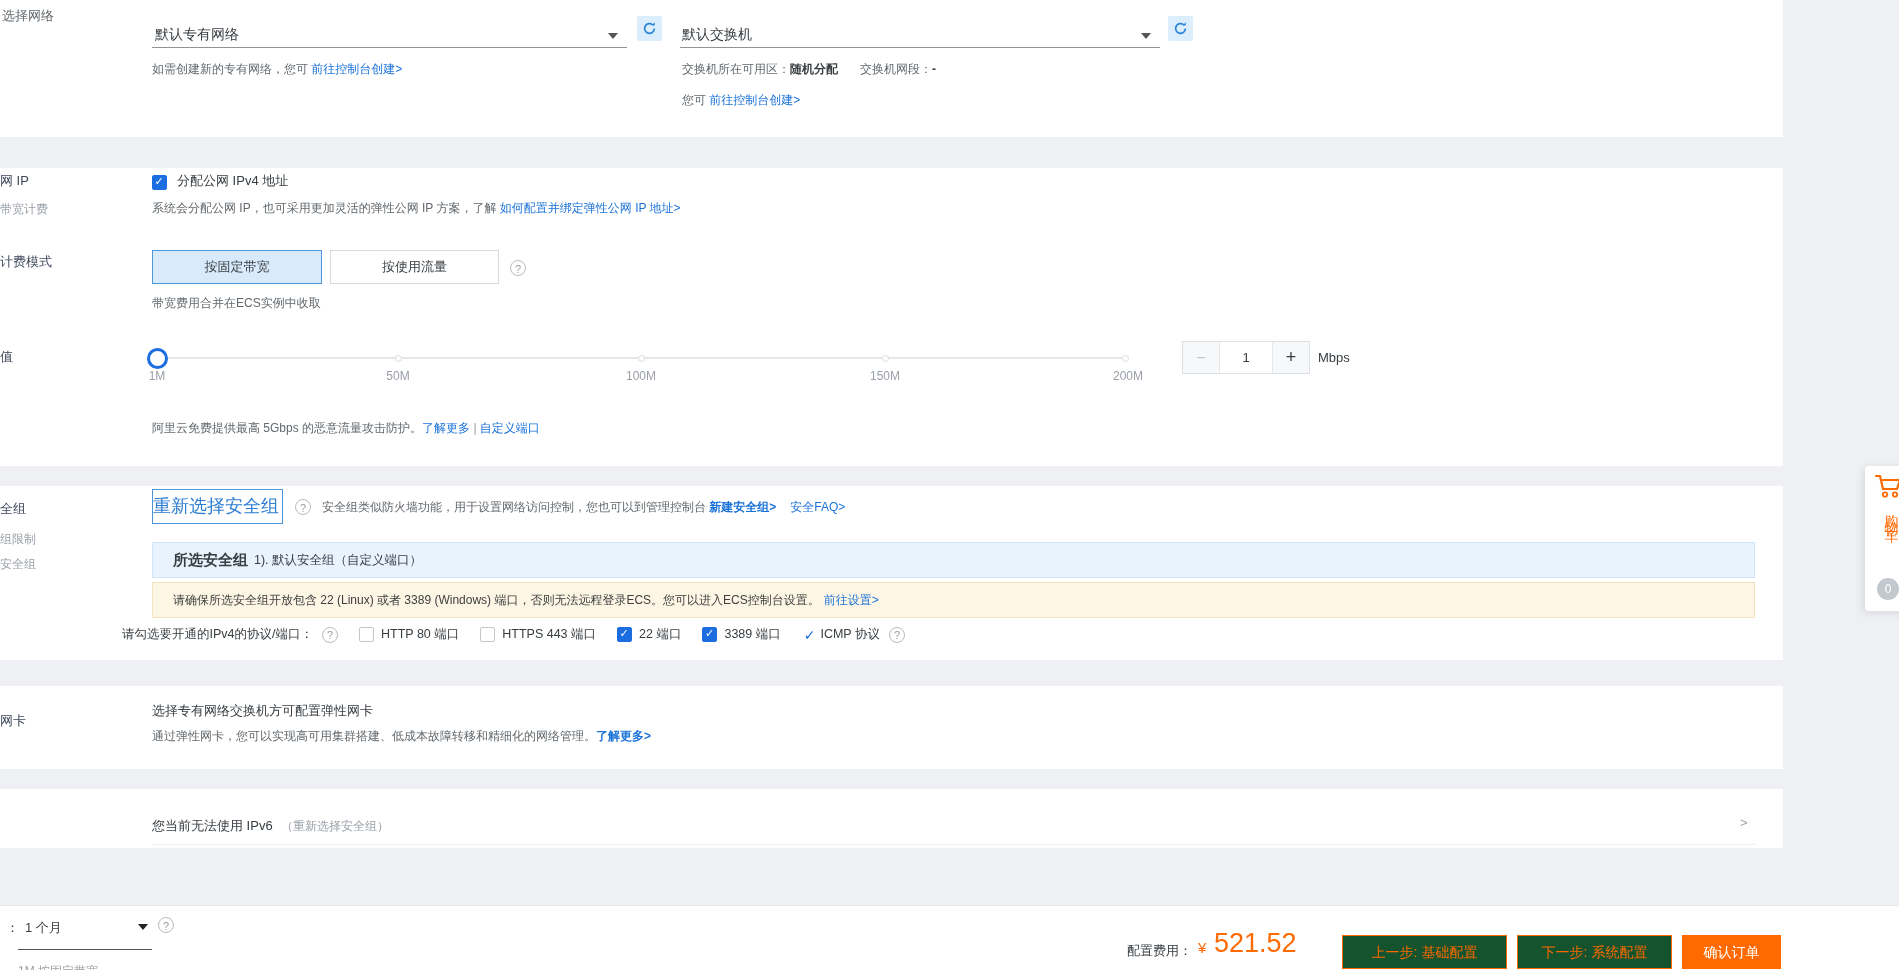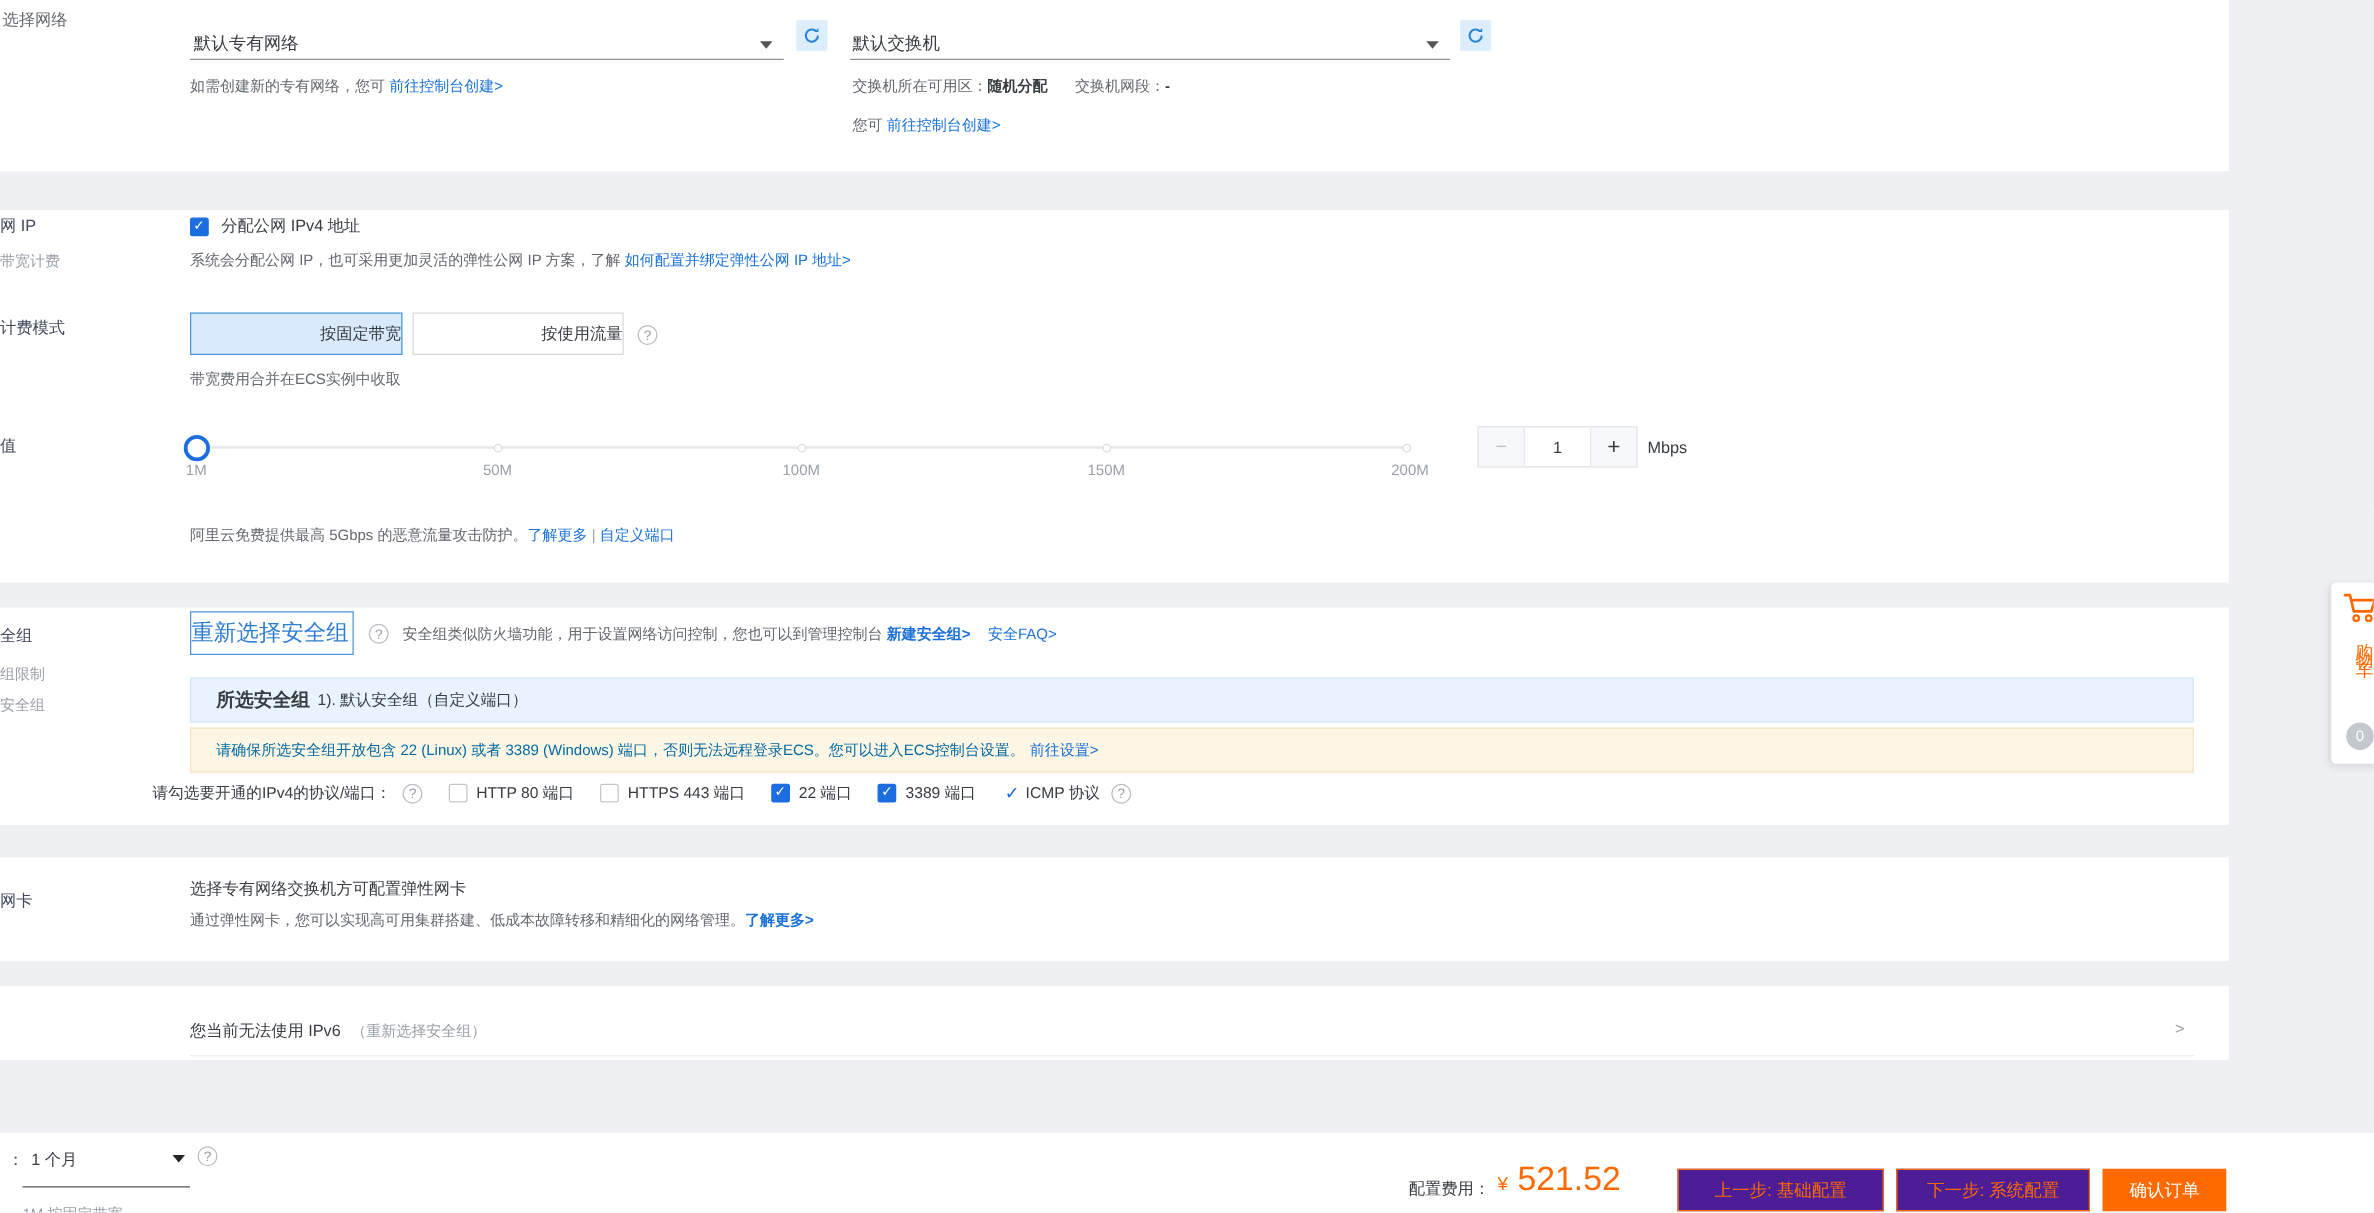--- a/index.html
+++ b/index.html
@@ -22,21 +22,21 @@
   
   .help{position:absolute;width:16px;height:16px;border:1px solid #b8bcc1;border-radius:50%;color:#9aa0a8;font-size:11px;line-height:16px;text-align:center;background:#fff;box-sizing:border-box;}
   .help:after{content:"?";}
   .help-inline{display:inline-block;width:16px;height:16px;border:1px solid #b8bcc1;border-radius:50%;color:#9aa0a8;font-size:11px;line-height:15px;text-align:center;background:#fff;box-sizing:border-box;vertical-align:-3px;}
   .help-inline:after{content:"?";}
   
   .cb{display:inline-block;width:15px;height:15px;border:1px solid #c3c7cb;border-radius:2px;background:#fff;box-sizing:border-box;position:relative;vertical-align:-3px;cursor:pointer;}
   .cb.on{background:#1b6de0;border-color:#1b6de0;}
   .cb.on:after{content:"✓";position:absolute;left:1.5px;top:-1px;color:#fff;font-size:11px;font-weight:bold;}
   
-  .modebtn{position:absolute;height:34px;box-sizing:border-box;text-align:right;line-height:32px;font-size:13px;color:#373d41;cursor:pointer;}
+  .modebtn{position:absolute;height:34px;box-sizing:border-box;text-align:center;line-height:32px;font-size:13px;color:#373d41;cursor:pointer;}
   .modebtn.sel{background:#d8eafb;border:1px solid #4c96dc;}
   .modebtn.unsel{background:#fff;border:1px solid #d9d9d9;}
   
   .track{position:absolute;height:2px;background:#e7e7e7;}
   .tickdot{position:absolute;width:7px;height:7px;border-radius:50%;background:#fff;border:1px solid #dcdcdc;box-sizing:border-box;}
   .handle{position:absolute;width:15px;height:15px;border-radius:50%;background:#fff;border:3px solid #1b6de0;box-sizing:content-box;cursor:pointer;}
   .ticklbl{position:absolute;font-size:12px;color:#9aa0a8;transform:translateX(-50%);white-space:nowrap;}
   
   .stepper{position:absolute;display:flex;border:1px solid #dcdfe3;background:#fff;height:33px;box-sizing:border-box;}
   .step-btn{width:36px;display:flex;align-items:center;justify-content:center;background:#f7f8fa;font-size:16px;cursor:pointer;}
@@ -46,21 +46,21 @@
   
   .sg-btn{position:absolute;border:1px solid #4d94d9;color:#2d7dd2;background:#fff;font-size:18px;box-sizing:border-box;cursor:pointer;}
   .bar-blue{position:absolute;background:#e9f3fd;border:1px solid #d2e6f9;box-sizing:border-box;display:flex;align-items:center;padding-left:20px;}
   .bar-yellow{position:absolute;background:#fdf6e5;border:1px solid #f2e4bd;box-sizing:border-box;display:flex;align-items:center;padding-left:20px;}
   .ports{position:absolute;display:flex;align-items:center;gap:9px;font-size:12.5px;color:#373d41;white-space:nowrap;}
   .port-item{display:flex;align-items:center;gap:7px;margin-left:12px;}
   .icmp-check{color:#1b6de0;font-weight:bold;font-size:14px;margin-left:14px;}
   
   #footer{position:absolute;left:0;top:905px;width:1899px;height:65px;background:#fff;border-top:1px solid #e8e8e8;box-sizing:border-box;}
   .fbtn{position:absolute;height:34px;box-sizing:border-box;text-align:center;line-height:32px;font-size:14px;cursor:pointer;}
-  .fbtn.ghost{border:1px solid #ff6a00;color:#ff6a00;background:#4c1d95;text-align:center;}
+  .fbtn.ghost{border:1px solid #ff6a00;color:#ff6a00;background:#14532d;text-align:center;}
   .fbtn.solid{background:#ff6a00;color:#fff;line-height:34px;}
   .price-cur{font-size:15px;color:#ff6a00;}
   .price-num{font-size:27px;color:#ff6a00;}
   
   #cart{position:absolute;left:1865px;top:466px;width:44px;height:145px;background:#fff;border-radius:4px 0 0 4px;box-shadow:-2px 2px 8px rgba(0,0,0,0.10);}
   .cart-chars{position:absolute;left:1883px;top:503px;font-size:14px;color:#ff6a00;writing-mode:vertical-rl;text-orientation:upright;letter-spacing:7px;}
   .cart-badge{position:absolute;left:1877px;top:578px;width:22px;height:22px;border-radius:50%;background:#c3c7ce;color:#fff;font-size:12px;line-height:22px;text-align:center;}
   .chev{position:absolute;font-size:13px;color:#9aa0a8;}
   .borderline{position:absolute;height:1px;background:#ececec;}
   .ddos-sep{color:#9aa0a8;}
@@ -162,21 +162,21 @@
   <div class="abs hint" style="left:322px;top:499px;">
     <span>安全组类似防火墙功能，用于设置网络访问控制，您也可以到管理控制台 </span><span class="link" style="font-weight:bold;">新建安全组&gt;</span><span style="display:inline-block;width:14px;"></span><span class="link">安全FAQ&gt;</span>
   </div>
 
   <div class="bar-blue" style="left:152px;top:542px;width:1603px;height:36px;">
     <span class="b" style="font-size:15px;">所选安全组</span>
       <span class="txt" style="margin-left:6px;font-size:12.5px;">1). 默认安全组（自定义端口）</span>
   </div>
 
   <div class="bar-yellow" style="left:152px;top:582px;width:1603px;height:36px;">
-    <span class="hint" style="color:#0369a1;">请确保所选安全组开放包含 22 (Linux) 或者 3389 (Windows) 端口，否则无法远程登录ECS。您可以进入ECS控制台设置。</span>
+    <span class="hint" style="color:#404040;">请确保所选安全组开放包含 22 (Linux) 或者 3389 (Windows) 端口，否则无法远程登录ECS。您可以进入ECS控制台设置。</span>
       <span class="link" style="font-size:12px;margin-left:4px;">前往设置&gt;</span>
   </div>
 
   <div class="ports" style="left:122px;top:626px;">
     <span>请勾选要开通的IPv4的协议/端口：</span>
     <span class="help-inline"></span>
     <span class="port-item">
       <span class="cb"></span>
       <span>HTTP 80 端口</span>
     </span>

